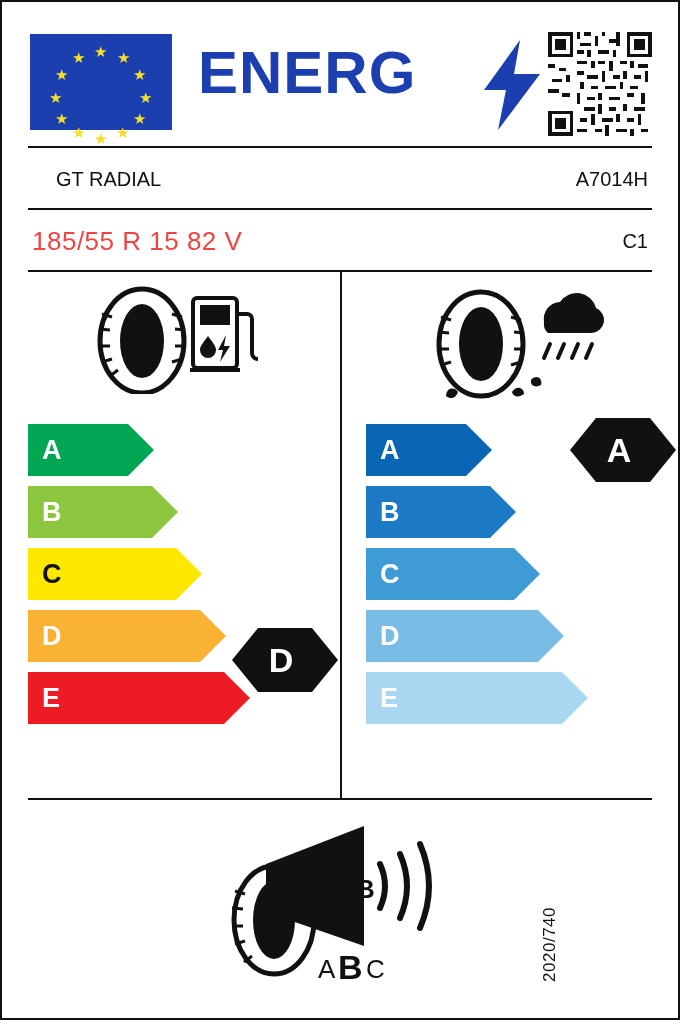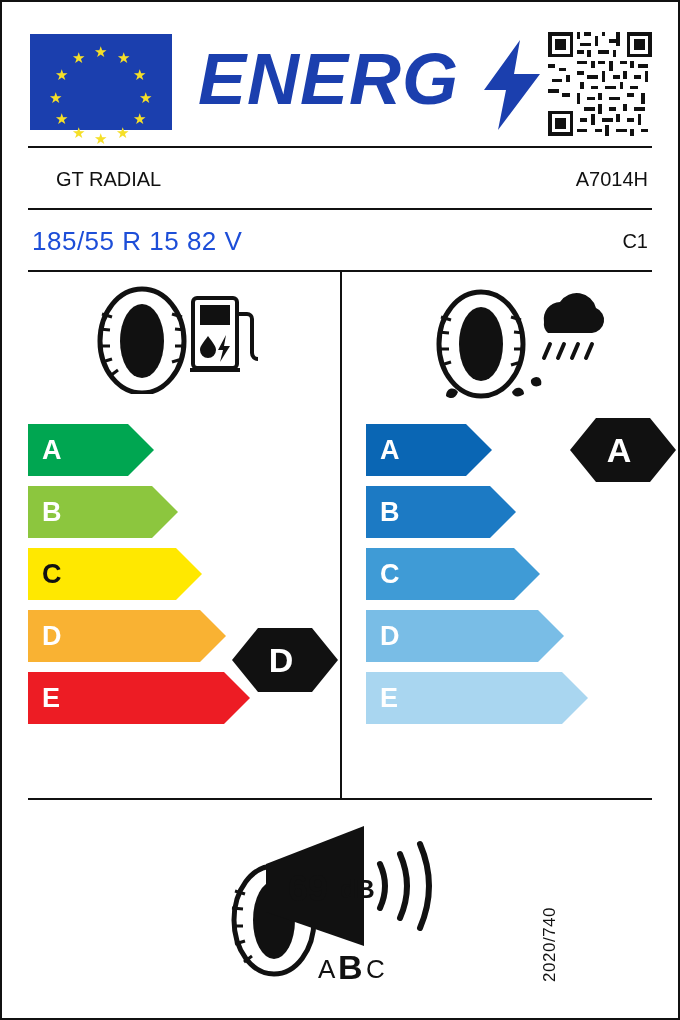--- a/index.html
+++ b/index.html
@@ -36,26 +36,25 @@
   }
   .eu-star {
     position: absolute;
     color: #f5df28;
     font-size: 15px;
     line-height: 15px;
   }
   .energ-word {
     position: absolute;
     left: 196px; top: 36px;
-    font-size: 72px;
+    font-size: 60px;
     font-weight: bold;
     letter-spacing: 1px;
     color: #1b3fae;
     font-family: "Liberation Sans", sans-serif;
-    font-style: italic;
   }
   .bolt {
     position: absolute;
     left: 482px; top: 38px;
     width: 56px; height: 90px;
   }
   .qr {
     position: absolute;
     right: 26px; top: 30px;
     width: 104px; height: 104px;
@@ -87,21 +86,21 @@
   .code {
     position: absolute;
     right: 30px; top: 166px;
     font-size: 20px;
     color: #111;
   }
   .size {
     position: absolute;
     left: 30px; top: 224px;
     font-size: 26px;
-    color: #1d4ed8;
+    color: #ef4444;
     letter-spacing: 0.5px;
   }
   .cls {
     position: absolute;
     right: 30px; top: 228px;
     font-size: 20px;
     color: #111;
   }
 
   

